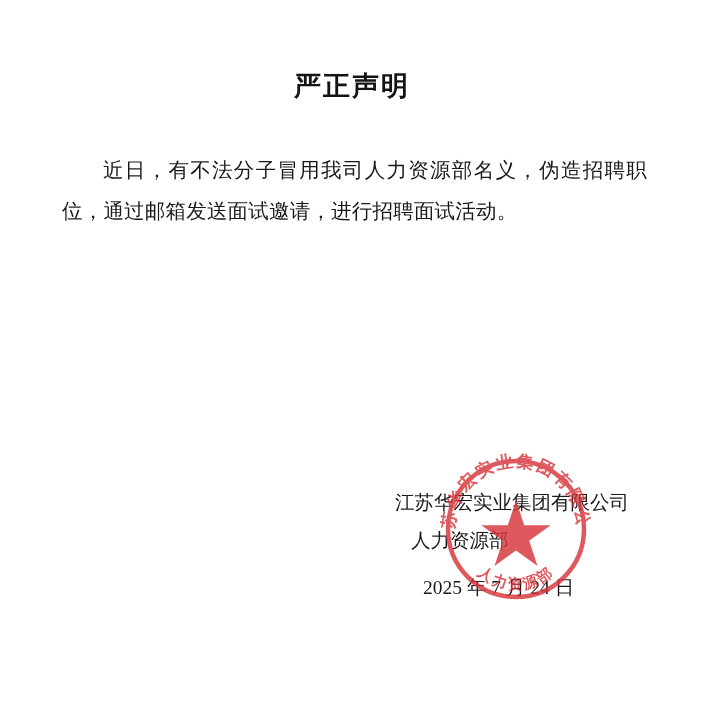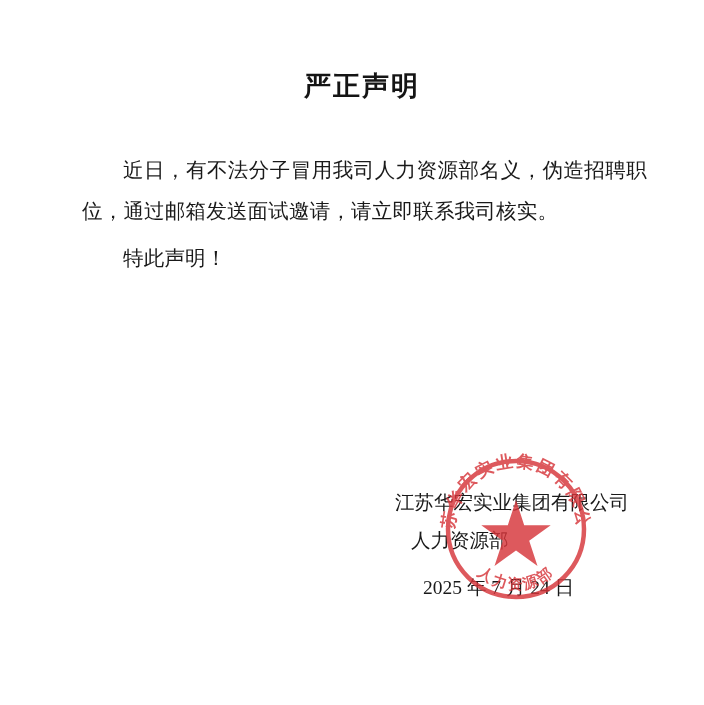--- a/index.html
+++ b/index.html
@@ -12,21 +12,20 @@
     background: #ffffff;
     font-family: "Liberation Serif", "DejaVu Serif", serif;
     color: #1a1a1a;
     overflow: hidden;
   }
   .page {
     position: relative;
     width: 704px;
     height: 705px;
     box-sizing: border-box;
-    padding-left: 20px;
   }
   .doc-title {
     text-align: center;
     font-size: 27px;
     font-weight: bold;
     letter-spacing: 2px;
     margin: 0;
     padding-top: 68px;
     color: #141414;
     font-family: "DejaVu Serif", "Liberation Serif", serif;
@@ -86,22 +85,21 @@
   }
 </style>
 </head>
 <body>
 
 <div class="page">
 
   <h1 class="doc-title">严正声明</h1>
 
   <div class="body-text">
-    <p class="para">近日，有不法分子冒用我司人力资源部名义，伪造招聘职位，通过邮箱发送面试邀请，请立即联系我司核实。</p>
-    <p class="para last">特此声明！</p>
+    <p class="para">近日，有不法分子冒用我司人力资源部名义，伪造招聘职位，通过邮箱发送面试邀请，进行招聘面试活动。</p>
   </div>
 
   <div class="signature-block">
     <div class="sig-line company">江苏华宏实业集团有限公司</div>
     <div class="sig-line dept">人力资源部</div>
     <div class="sig-line date">2025 年 7 月 24 日</div>
   </div>
 
   <div class="stamp">
     <svg viewBox="0 0 170 170" xmlns="http://www.w3.org/2000/svg">

